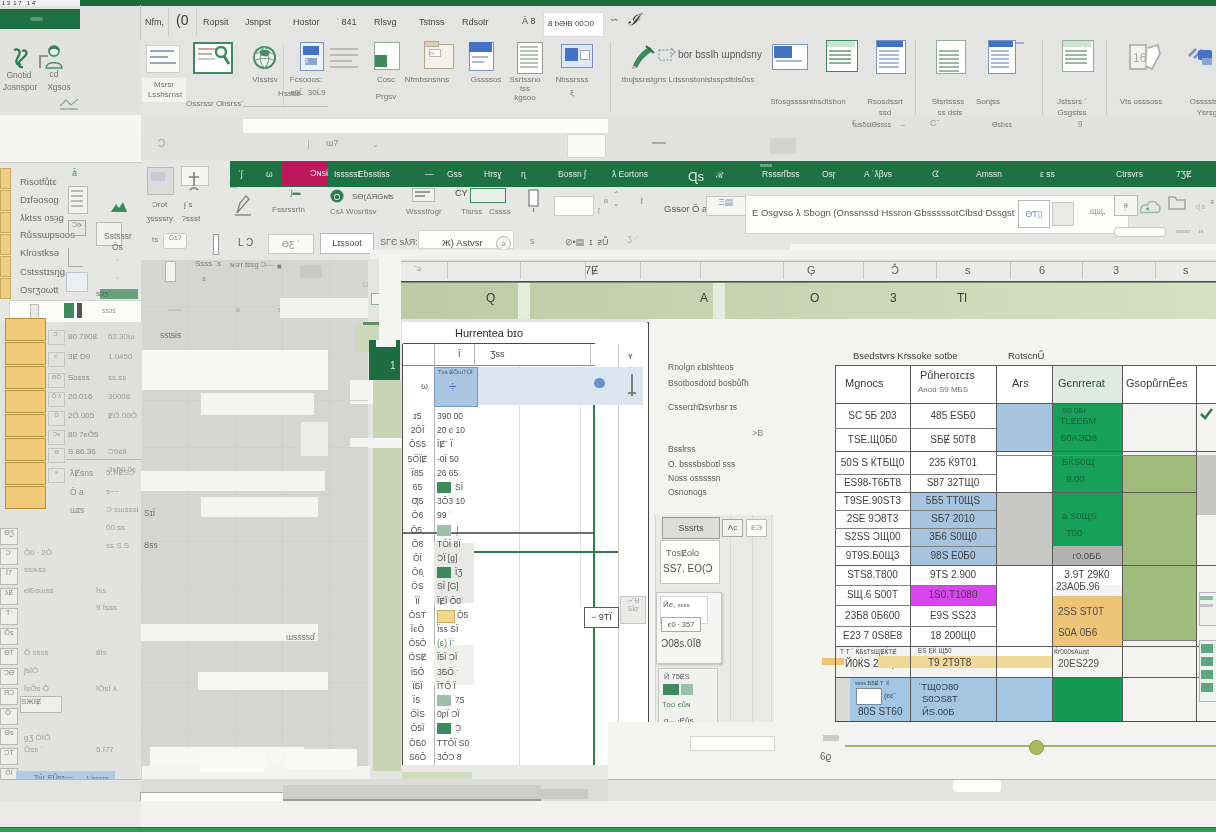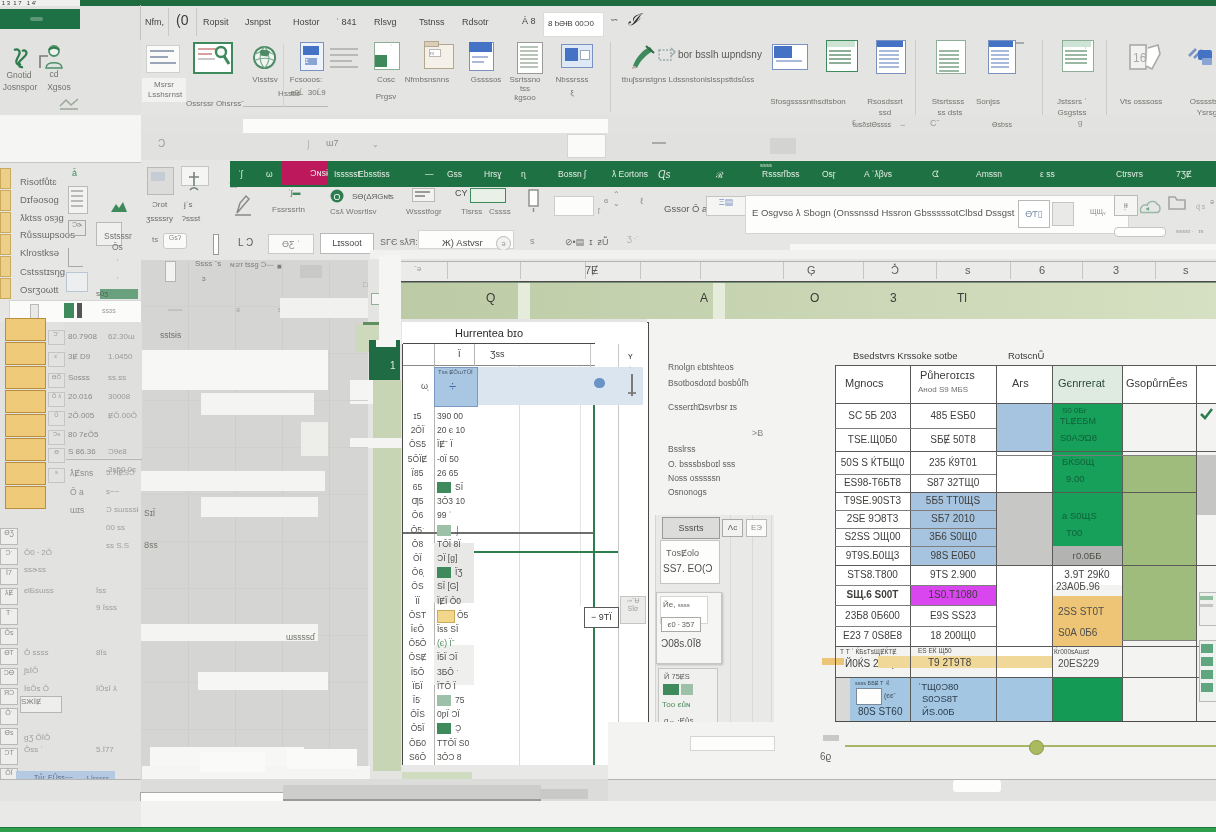--- a/index.html
+++ b/index.html
@@ -230,21 +230,21 @@
 <div class="ab" style="left:238px;top:169px;color:#e3ebe3;font-size:8.5px;">ʿʃ</div>
 <div class="ab" style="left:266px;top:169px;color:#e3ebe3;font-size:8.5px;">ω</div>
 <div class="ab" style="left:334px;top:169px;color:#e3ebe3;font-size:8.5px;">Issssst</div>
 <div class="ab" style="left:358px;top:169px;color:#e3ebe3;font-size:8.5px;">Ebsstiss</div>
 <div class="ab" style="left:425px;top:169px;color:#e3ebe3;font-size:8.5px;">―</div>
 <div class="ab" style="left:447px;top:169px;color:#e3ebe3;font-size:8.5px;">Gss</div>
 <div class="ab" style="left:484px;top:169px;color:#e3ebe3;font-size:8.5px;">Hrsɣ</div>
 <div class="ab" style="left:521px;top:169px;color:#e3ebe3;font-size:8.5px;">ɳ</div>
 <div class="ab" style="left:558px;top:169px;color:#e3ebe3;font-size:8.5px;">Bossn ʃ</div>
 <div class="ab" style="left:612px;top:169px;color:#e3ebe3;font-size:8.5px;">ƛ Eortons</div>
-<div class="ab" style="left:658px;top:169px;color:#e3ebe3;font-size:10px;font-style:italic;">Ɋs</div>
+<div class="ab" style="left:688px;top:169px;color:#e3ebe3;font-size:13px;">Ɋs</div>
 <div class="ab" style="left:716px;top:169px;color:#e3ebe3;font-size:8.5px;">ℛ</div>
 <div class="ab" style="left:762px;top:169px;color:#e3ebe3;font-size:8.5px;">Rsssrľbss</div>
 <div class="ab" style="left:822px;top:169px;color:#e3ebe3;font-size:8.5px;">Osɼ</div>
 <div class="ab" style="left:864px;top:169px;color:#e3ebe3;font-size:8.5px;">A ʿƛβvs</div>
 <div class="ab" style="left:932px;top:169px;color:#e3ebe3;font-size:8.5px;">ᗧ</div>
 <div class="ab" style="left:976px;top:169px;color:#e3ebe3;font-size:8.5px;">Amssn</div>
 <div class="ab" style="left:1040px;top:169px;color:#e3ebe3;font-size:8.5px;">ε ss</div>
 <div class="ab" style="left:1116px;top:169px;color:#e3ebe3;font-size:8.5px;">Ctrsvrs</div>
 <div class="ab" style="left:1176px;top:169px;color:#e3ebe3;font-size:8.5px;">7ƷɆ</div>
 <div class="ab" style="left:282px;top:161px;width:46px;height:24px;background:#be185d;color:#e8efe8;font-size:9px;text-align:right;line-height:24px;">Ɔɴsɨ</div>
@@ -658,21 +658,21 @@
 <div class="ab" style="left:835px;top:492px;width:75px;height:18px;background:#fff;font-size:10px;color:#3e3e3c;text-align:center;line-height:18px;">Т9SΕ.90SТ3</div>
 <div class="ab" style="left:910px;top:492px;width:86px;height:18px;background:#a6c4e0;font-size:10px;color:#3e3e3c;text-align:center;line-height:18px;">5Б5 ТТ0ЩS</div>
 <div class="ab" style="left:835px;top:510px;width:75px;height:18px;background:#fff;font-size:10px;color:#3e3e3c;text-align:center;line-height:18px;">2ЅΕ 9Ɔ8Т3</div>
 <div class="ab" style="left:910px;top:510px;width:86px;height:18px;background:#a6c4e0;font-size:10px;color:#3e3e3c;text-align:center;line-height:18px;">SБ7 2010</div>
 <div class="ab" style="left:835px;top:528px;width:75px;height:18px;background:#fff;font-size:10px;color:#3e3e3c;text-align:center;line-height:18px;">Ѕ2ЅЅ ƆЩ00</div>
 <div class="ab" style="left:910px;top:528px;width:86px;height:18px;background:#a6c4e0;font-size:10px;color:#3e3e3c;text-align:center;line-height:18px;">3Б6 S0Щ0</div>
 <div class="ab" style="left:835px;top:546px;width:75px;height:19px;background:#fff;font-size:10px;color:#3e3e3c;text-align:center;line-height:19px;">9Т9Ѕ.Б0Щ3</div>
 <div class="ab" style="left:910px;top:546px;width:86px;height:19px;background:#a6c4e0;font-size:10px;color:#3e3e3c;text-align:center;line-height:19px;">98Ѕ Ε0Б0</div>
 <div class="ab" style="left:835px;top:565px;width:75px;height:20px;background:#fff;font-size:10px;color:#3e3e3c;text-align:center;line-height:20px;">SТS8.Т800</div>
 <div class="ab" style="left:910px;top:565px;width:86px;height:20px;background:#fff;font-size:10px;color:#3e3e3c;text-align:center;line-height:20px;">9ТS 2.900</div>
-<div class="ab" style="left:835px;top:585px;width:75px;height:20px;background:#fff;font-size:10px;color:#3e3e3c;text-align:center;line-height:20px;font-weight:bold;">SЩ.6 Ѕ00Т</div>
+<div class="ab" style="left:835px;top:585px;width:75px;height:20px;background:#fff;font-size:10px;color:#3e3e3c;text-align:center;line-height:20px;">SЩ.6 Ѕ00Т</div>
 <div class="ab" style="left:910px;top:585px;width:86px;height:20px;background:#d946ef;font-size:10px;color:#3e3e3c;text-align:center;line-height:20px;">1S0.Т1080</div>
 <div class="ab" style="left:835px;top:605px;width:75px;height:21px;background:#fff;font-size:10px;color:#3e3e3c;text-align:center;line-height:21px;">23Б8 0Б600</div>
 <div class="ab" style="left:910px;top:605px;width:86px;height:21px;background:#fff;font-size:10px;color:#3e3e3c;text-align:center;line-height:21px;">Ε9S ЅS23</div>
 <div class="ab" style="left:835px;top:626px;width:75px;height:20px;background:#fff;font-size:10px;color:#3e3e3c;text-align:center;line-height:20px;">Ε23 7 0Ѕ8Ε8</div>
 <div class="ab" style="left:910px;top:626px;width:86px;height:20px;background:#fff;font-size:10px;color:#3e3e3c;text-align:center;line-height:20px;">18 200Щ0</div>
 <div class="ab" style="left:996px;top:403px;width:56px;height:48px;background:#a6c4e0;"></div>
 <div class="ab" style="left:996px;top:451px;width:56px;height:41px;background:#fff;"></div>
 <div class="ab" style="left:996px;top:492px;width:56px;height:73px;background:#c7c7c5;"></div>
 <div class="ab" style="left:996px;top:565px;width:56px;height:112px;background:#fff;"></div>
 <div class="ab" style="left:1052px;top:403px;width:70px;height:48px;background:#17a05a;"></div>

